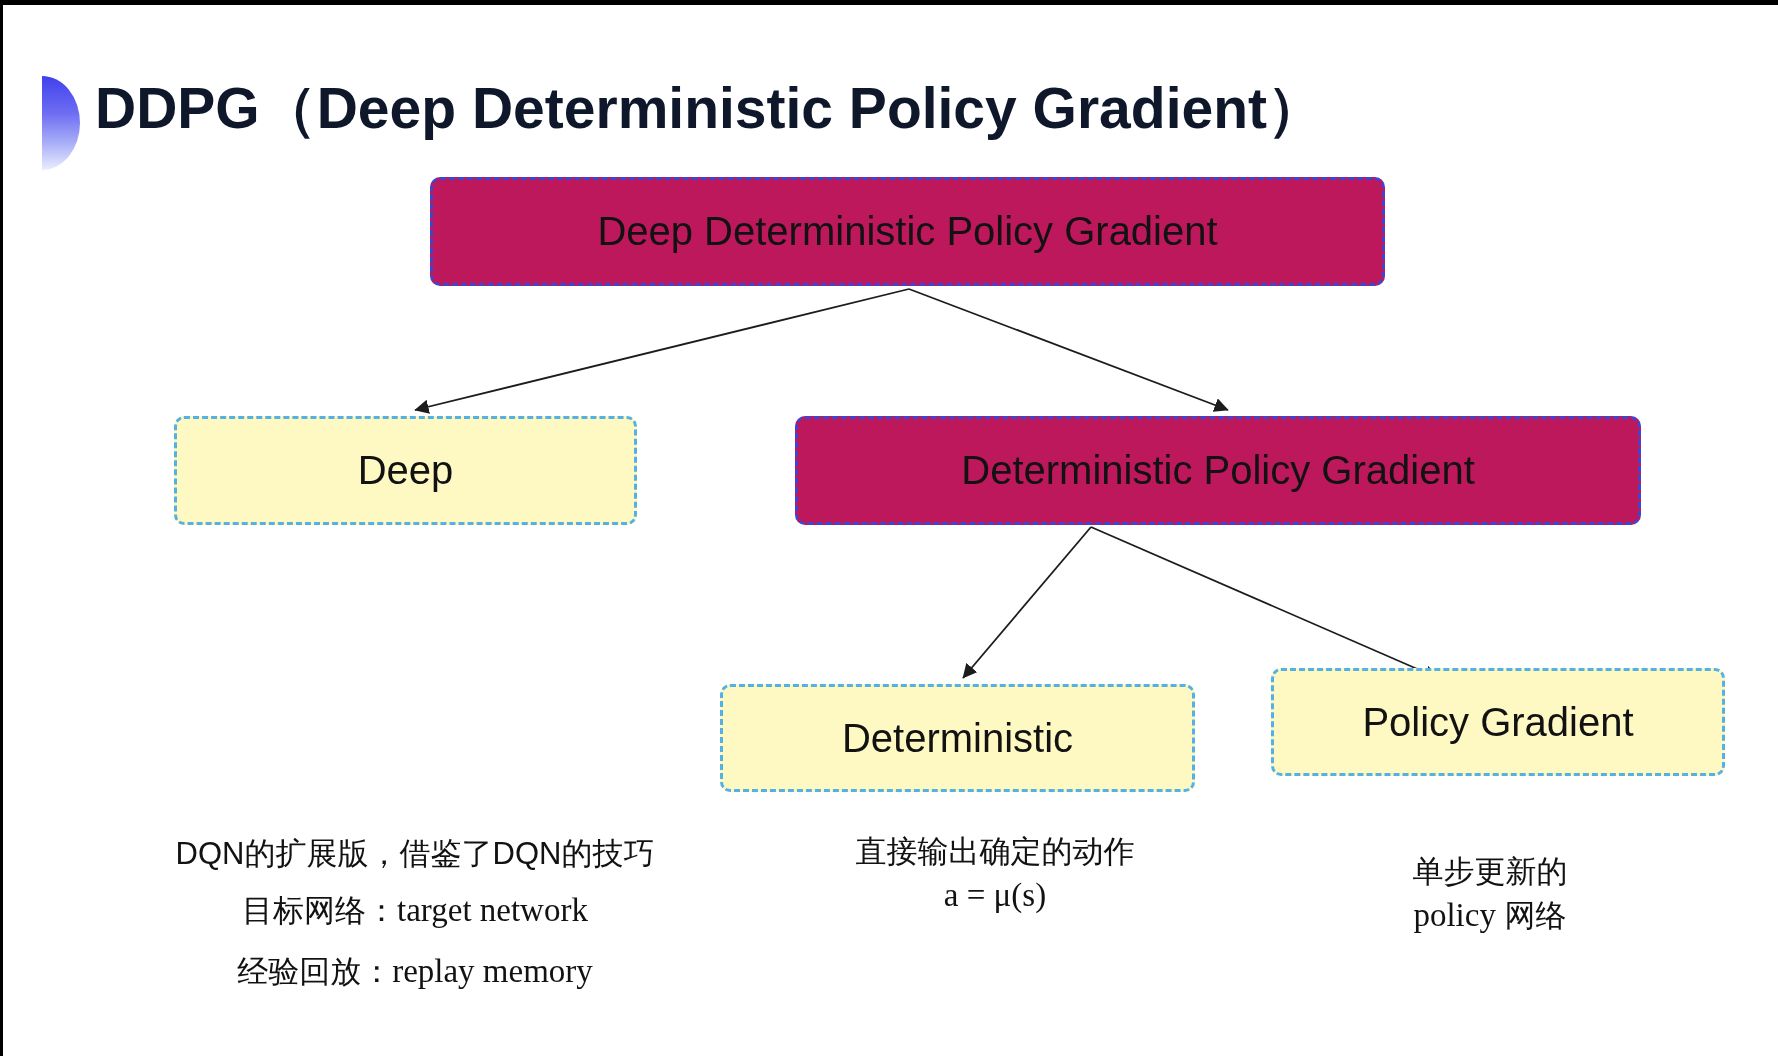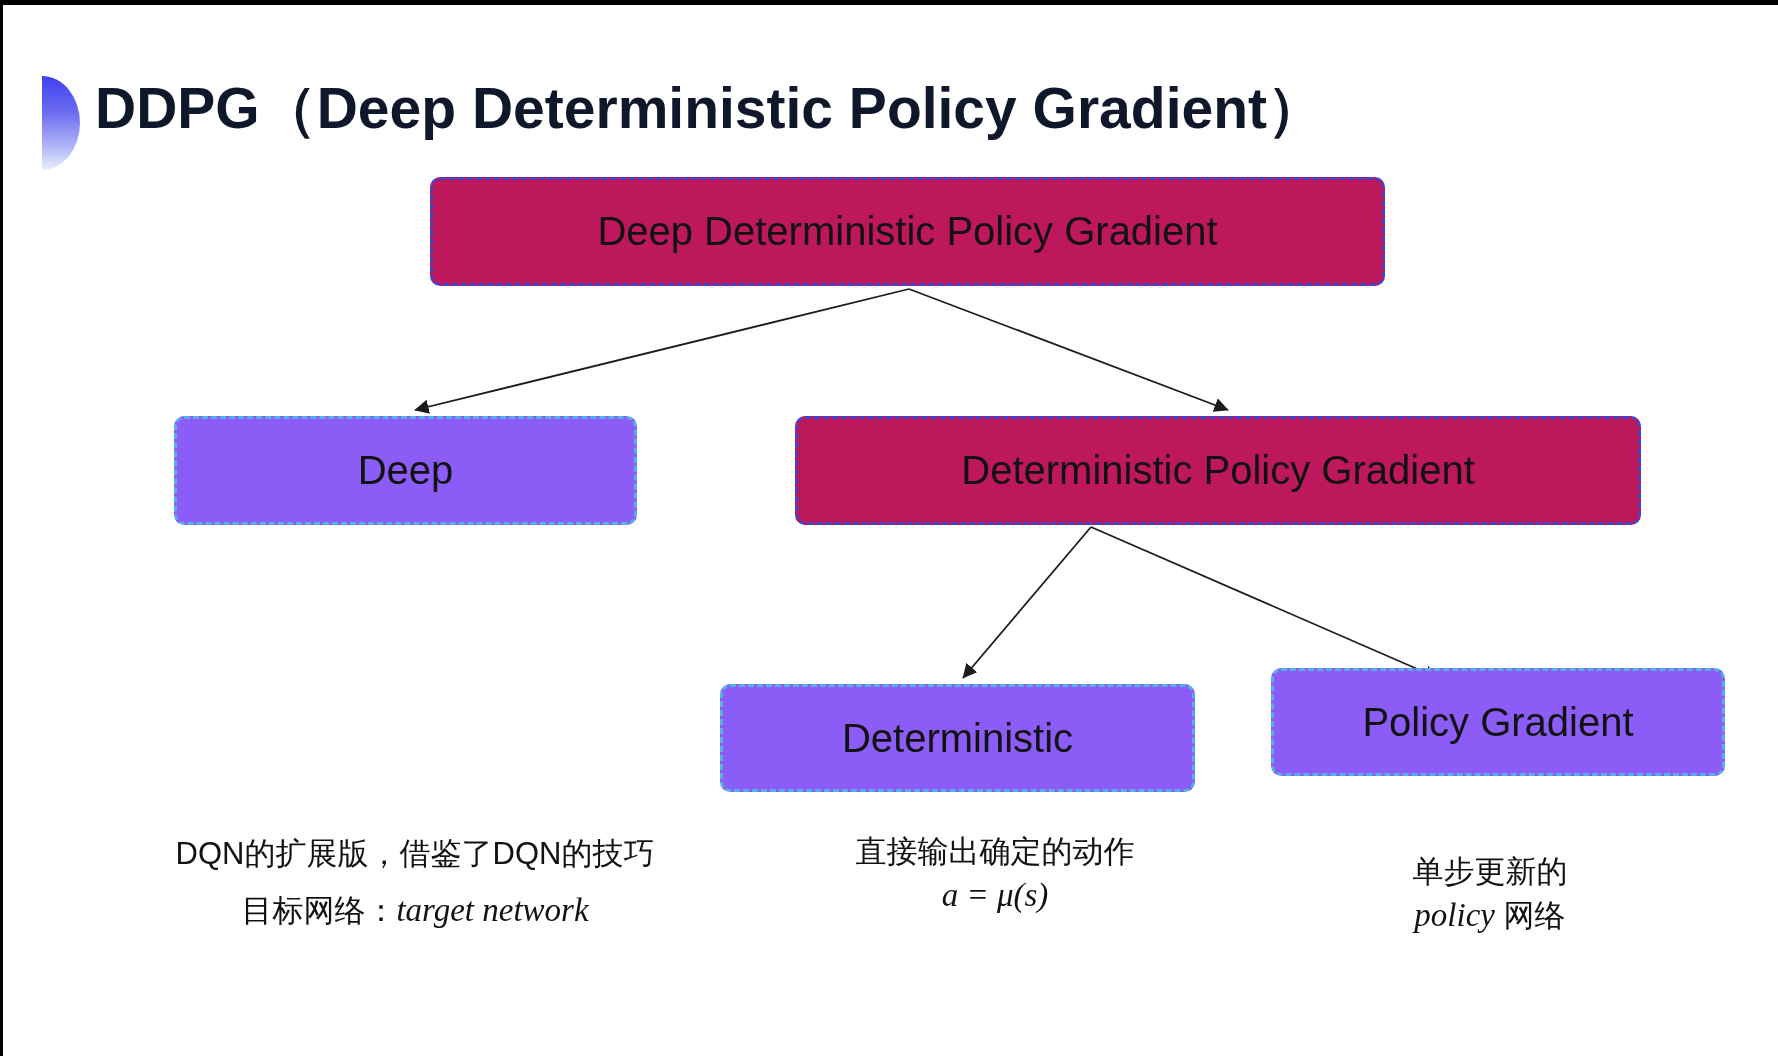--- a/index.html
+++ b/index.html
@@ -23,34 +23,34 @@
     font-size:57px;line-height:64px;font-weight:600;color:#0f172a;
     white-space:nowrap;letter-spacing:0;
   }
 
   .node{
     position:absolute;display:flex;align-items:center;justify-content:center;
     border-radius:10px;color:#121212;font-size:40px;font-weight:500;
     white-space:nowrap;
   }
   .node.purple{background:#be185d;border:3px dashed #4343cd;}
-  .node.blue{background:#8b5cf6;border:3px dashed #55b1e3;}
+  .node.blue{background:#fef9c3;border:3px dashed #55b1e3;}
 
   #node-ddpg{left:430px;top:177px;width:949px;height:103px;}
   #node-deep{left:174px;top:416px;width:457px;height:103px;}
   #node-dpg{left:795px;top:416px;width:840px;height:103px;}
   #node-deterministic{left:720px;top:684px;width:469px;height:102px;}
   #node-policy-gradient{left:1271px;top:668px;width:448px;height:102px;text-align:center;}
 
   #arrow-layer{position:absolute;left:0;top:0;width:1778px;height:1056px;pointer-events:none;}
   #arrow-layer line{stroke:#1c1c1c;stroke-width:1.8;}
 
   .note{position:absolute;text-align:center;color:#121212;font-size:31px;}
   .note .line{line-height:36px;}
-  .serif-it{font-family:"Liberation Serif",serif;font-style:italic;font-size:33px;}
+  .serif-it{font-family:"Liberation Serif",serif;font-size:33px;}
   #note-deep{left:115px;top:836px;width:600px;}
   #note-deep .l2{margin-top:20px;}
   #note-deep .l3{margin-top:24px;}
   #note-deterministic{left:795px;top:834px;width:400px;}
   #note-deterministic .l2{margin-top:7px;}
   #note-policy-gradient{left:1340px;top:854px;width:300px;}
   #note-policy-gradient .l2{margin-top:7px;}
 </style>
 </head>
 <body>
@@ -91,20 +91,21 @@
     <span>Deterministic</span>
   </div>
 
   <div class="node blue" id="node-policy-gradient">
     <span>Policy Gradient</span>
   </div>
 
   <div class="note" id="note-deep">
     <div class="line l1">DQN的扩展版，借鉴了DQN的技巧</div>
     <div class="line l2"><span>目标网络：</span><span class="serif-it">target network</span></div>
+    <div class="line l3"><span>经验回放：</span><span class="serif-it">replay memory</span></div>
   </div>
 
   <div class="note" id="note-deterministic">
     <div class="line l1">直接输出确定的动作</div>
     <div class="line l2 serif-it">a = μ(s)</div>
   </div>
 
   <div class="note" id="note-policy-gradient">
     <div class="line l1">单步更新的</div>
     <div class="line l2"><span class="serif-it">policy</span><span> 网络</span></div>

